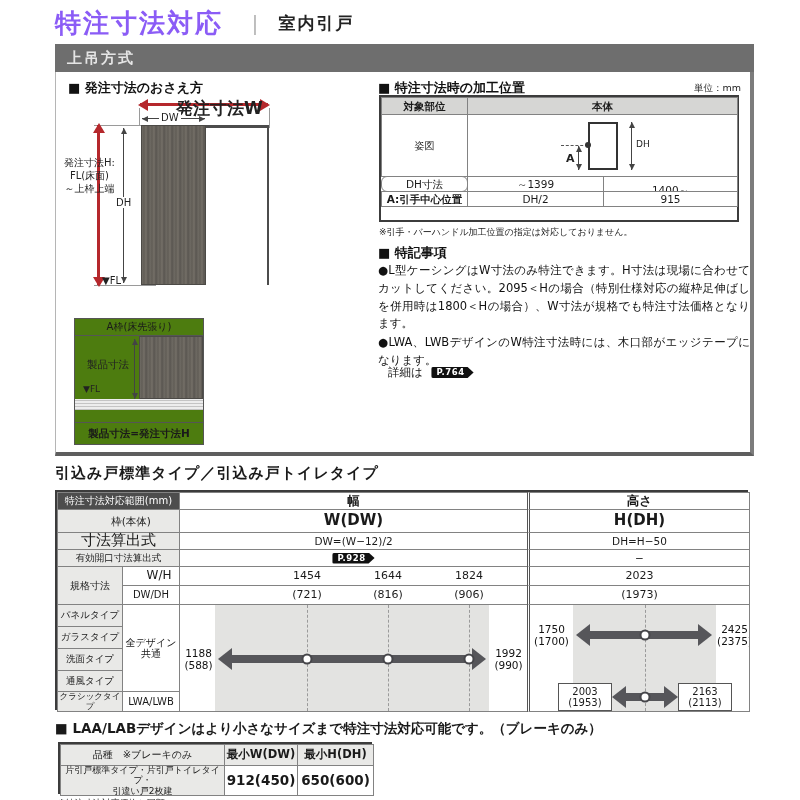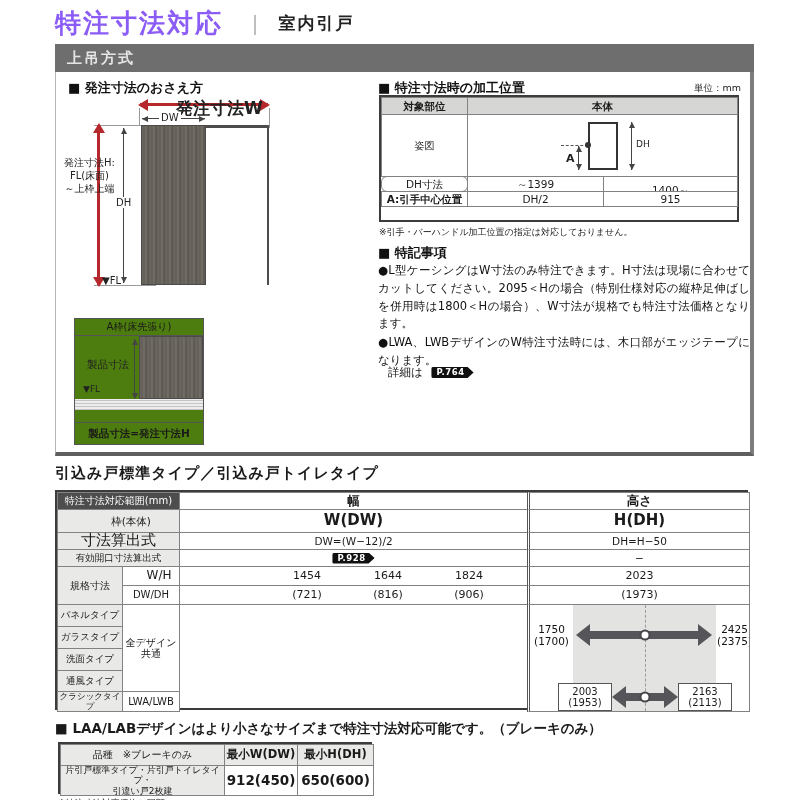--- a/index.html
+++ b/index.html
@@ -245,20 +245,38 @@
   <div class="tcell gray" style="left:0; top:156px; width:66px; height:23px; font-size:9.5px;">洗面タイプ</div>
   <div class="tcell gray" style="left:0; top:178px; width:66px; height:22px; font-size:9.5px;">通風タイプ</div>
   <div class="tcell gray" style="left:0; top:199px; width:66px; height:21px; font-size:8.5px;">クラシックタイプ</div>
 
   <div class="tcell" style="left:65px; top:112px; width:58px; height:88px; font-size:10px; flex-direction:column;">
     <div>全デザイン</div>
     <div>共通</div>
   </div>
   <div class="tcell" style="left:65px; top:199px; width:58px; height:21px; font-size:10px;">LWA/LWB</div>
 
+  <div class="tcell" style="left:122px; top:112px; width:349px; height:108px; overflow:hidden;">
+    <div class="range-band" style="left:35px; width:274px;"></div>
+    <div class="range-dash" style="left:127px;"></div>
+    <div class="range-dash" style="left:208px;"></div>
+    <div class="range-dash" style="left:289px;"></div>
+    <div class="range-arrow" style="left:51px; top:50px; width:242px;"></div>
+    <div class="range-dot" style="left:127px; top:54px;"></div>
+    <div class="range-dot" style="left:208px; top:54px;"></div>
+    <div class="range-dot" style="left:289px; top:54px;"></div>
+    <div class="range-label" style="left:2px; top:54px; width:33px;">
+      <div>1188</div>
+      <div>(588)</div>
+    </div>
+    <div class="range-label" style="left:310px; top:54px; width:37px;">
+      <div>1992</div>
+      <div>(990)</div>
+    </div>
+  </div>
 
   <div class="tcell dbl-left" style="left:470px; top:112px; width:223px; height:108px; overflow:hidden;">
     <div class="range-band" style="left:43px; width:143px;"></div>
     <div class="range-dash" style="left:115px;"></div>
     <div class="range-arrow" style="left:59px; top:26px; width:110px;"></div>
     <div class="range-dot" style="left:115px; top:30px;"></div>
     <div class="range-label" style="left:1px; top:30px; width:41px;">
       <div>1750</div>
       <div>(1700)</div>
     </div>

